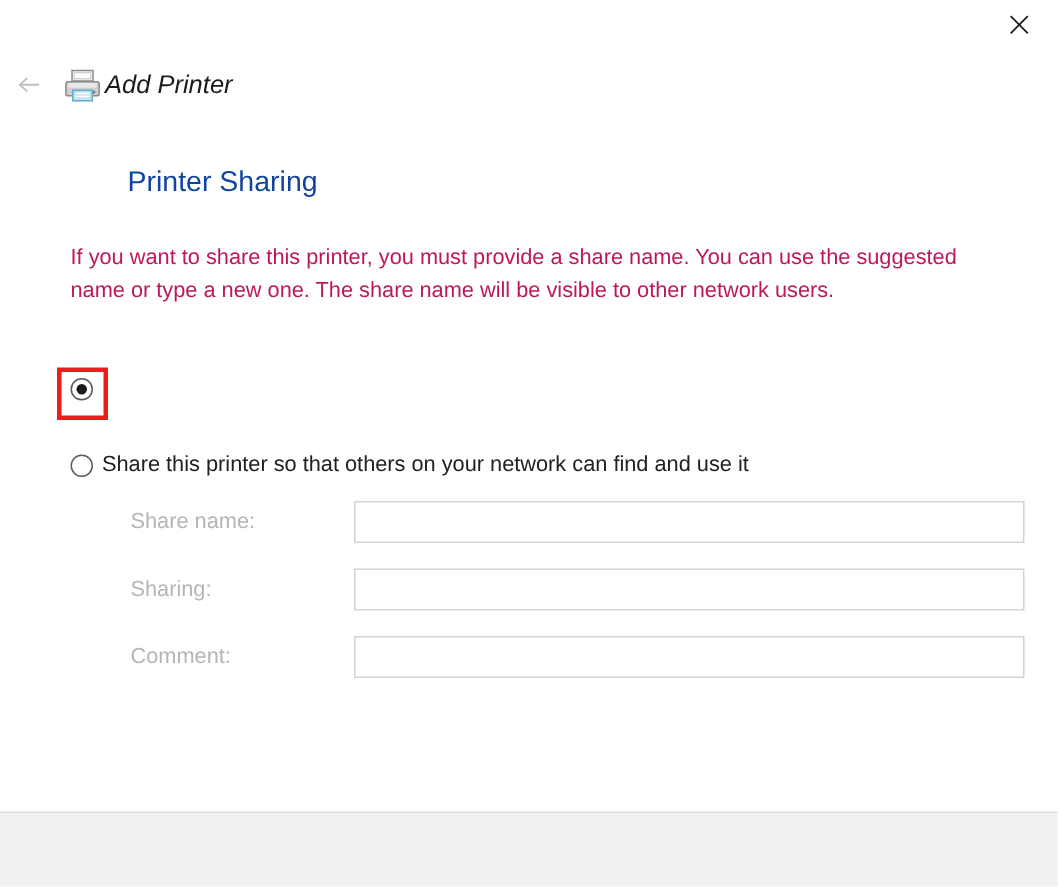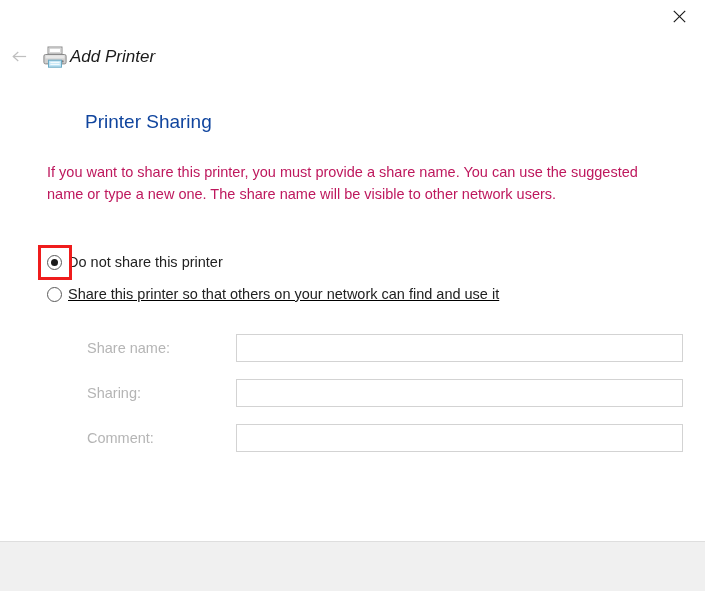--- a/index.html
+++ b/index.html
@@ -93,21 +93,21 @@
   }
 
   
   .option {
     position: absolute;
     display: flex;
     align-items: center;
     gap: 6px;
   }
   .option-1 { left: 47px; top: 252px; }
-  .option-2 { left: 47px; top: 284px; text-decoration: underline; }
+  .option-2 { left: 47px; top: 300px; }
 
   .radio {
     position: relative;
     width: 15px;
     height: 15px;
     border: 1px solid #5a5a5a;
     border-radius: 50%;
     background: #ffffff;
     box-sizing: border-box;
     flex: 0 0 auto;
@@ -221,21 +221,20 @@
     </span>
 
     <span class="wizard-title">Add Printer</span>
   </div>
 
   <div class="page-heading">Printer Sharing</div>
   <div class="intro-text">If you want to share this printer, you must provide a share name. You can use the suggested name or type a new one. The share name will be visible to other network users.</div>
 
   <div class="option option-1">
     <span class="radio checked"></span>
-    <span class="option-label">Do not share this printer</span>
   </div>
   <div class="annot-radio"></div>
 
   <div class="option option-2">
     <span class="radio"></span>
     <span class="option-label">Share this printer so that others on your network can find and use it</span>
   </div>
 
   <div class="field-row r1">
     <span class="field-label">Share name:</span>

